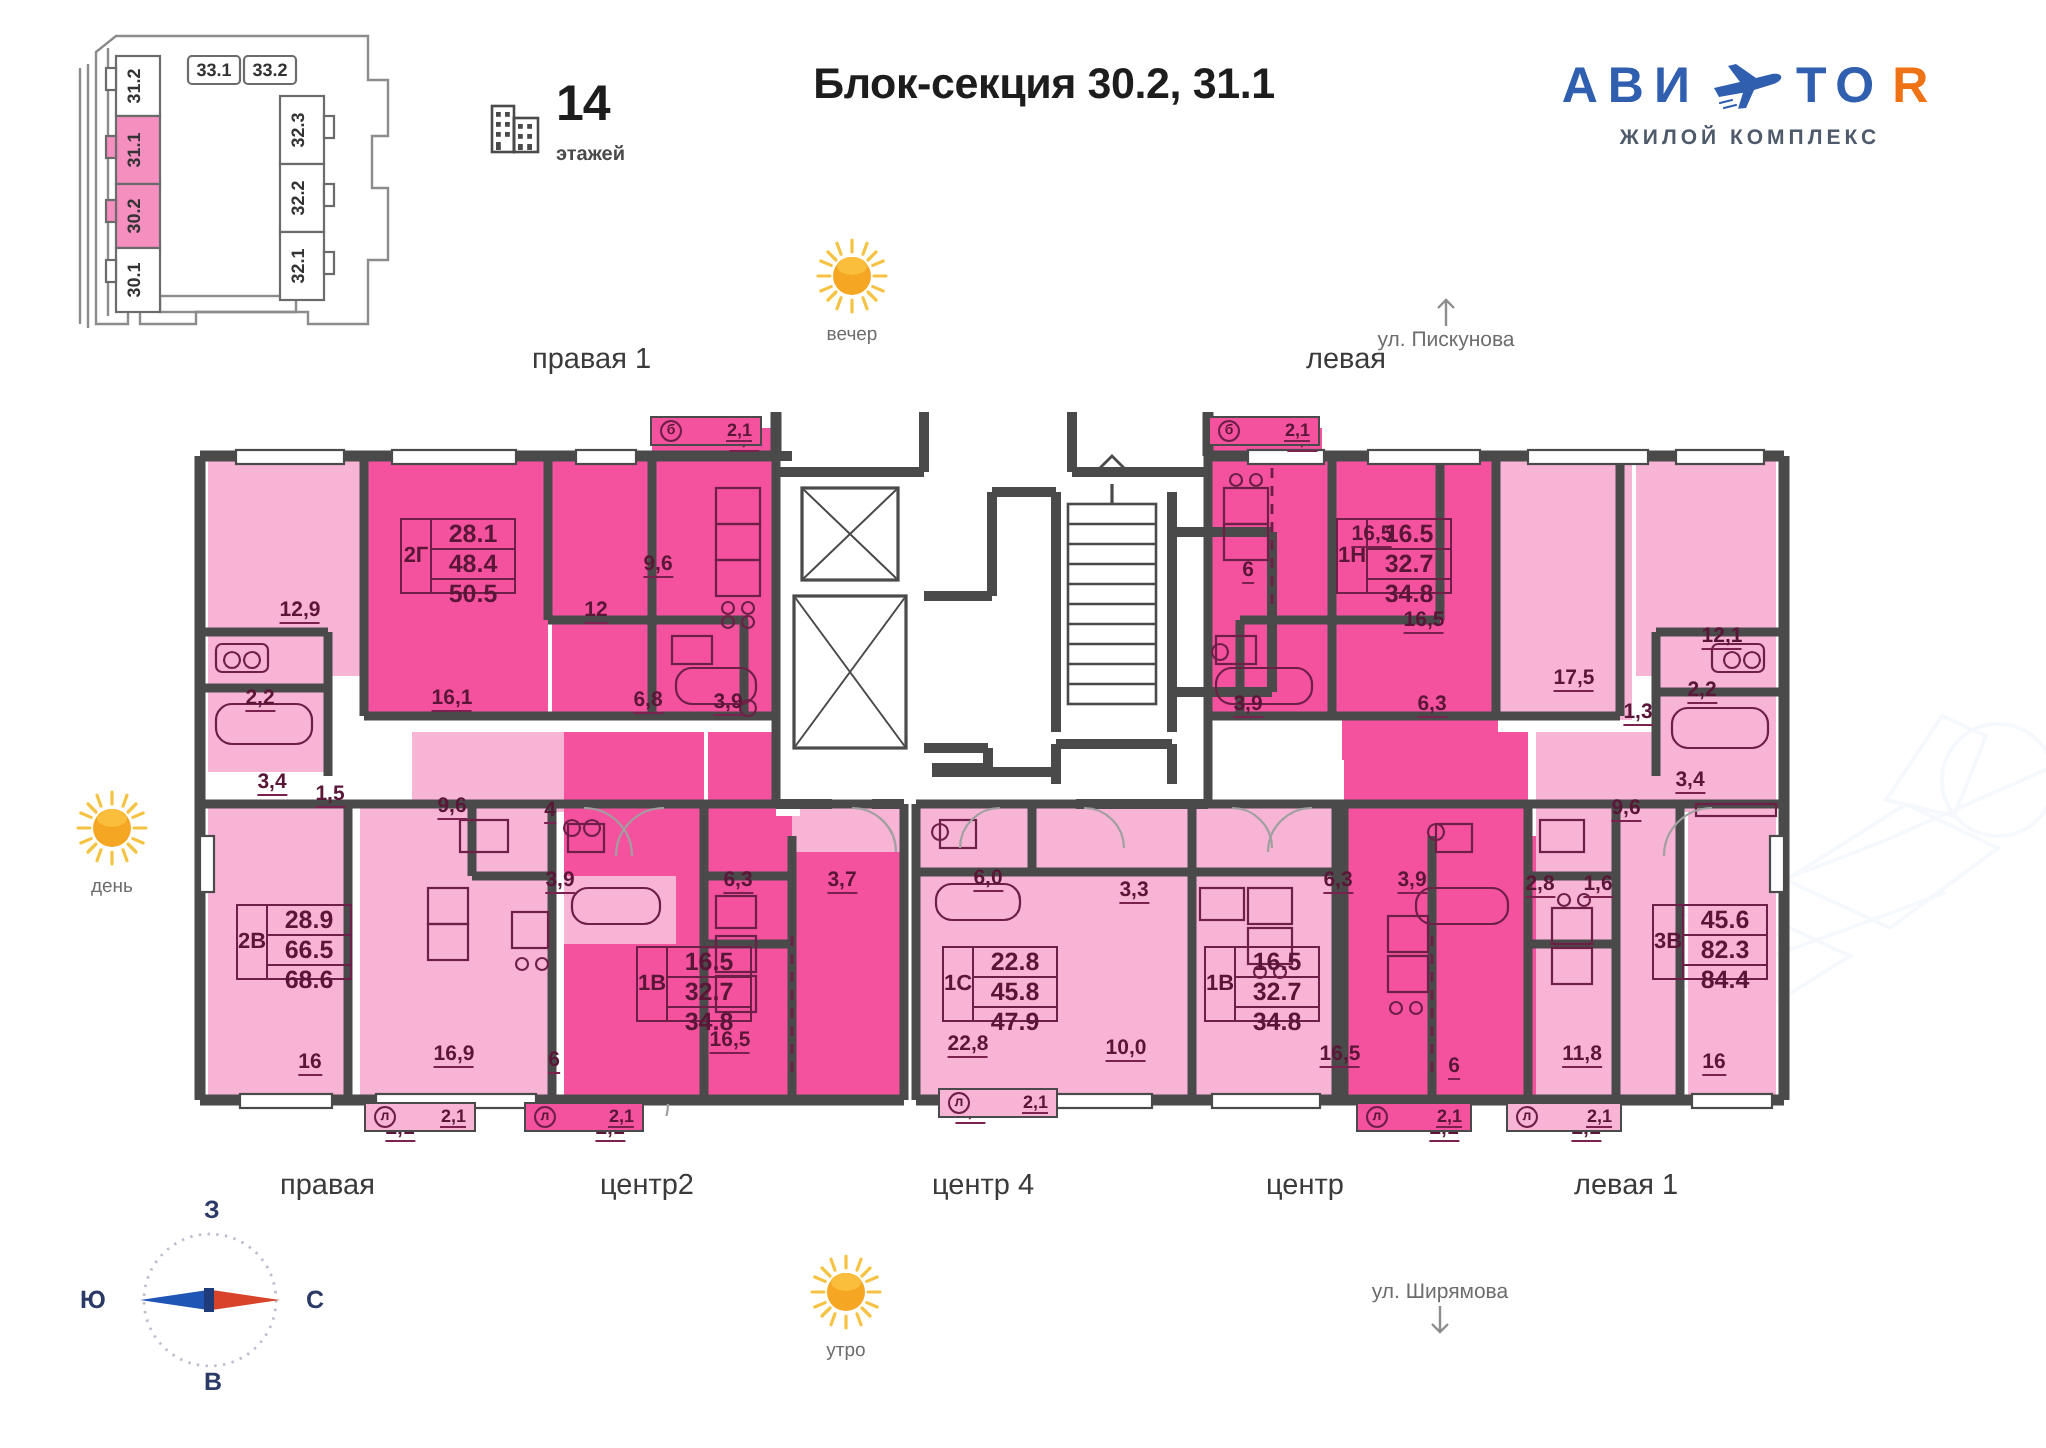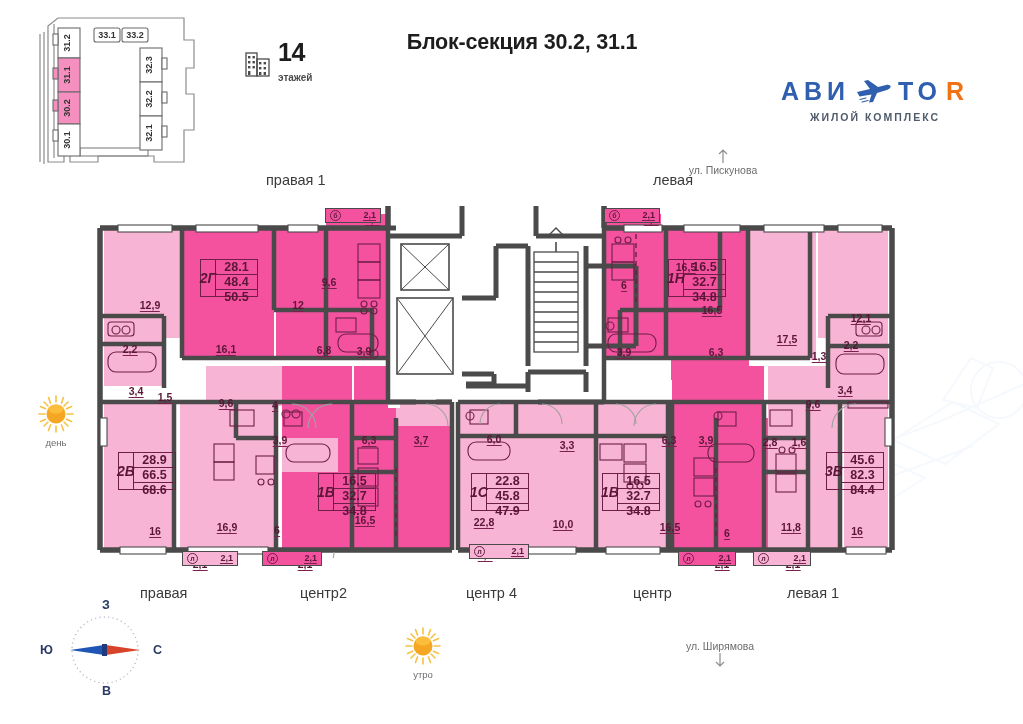--- a/index.html
+++ b/index.html
@@ -25,21 +25,21 @@
   .floors-badge { position:absolute; left:245px; top:40px; display:flex; align-items:center; gap:7px; }
   .floors-num { font-size:25px; font-weight:bold; color:#1d1d1d; line-height:1; letter-spacing:-.5px;}
   .floors-word { font-size:10px; font-weight:bold; color:#4a4a4a; line-height:1; margin-top:8px;}
   .floors-col { display:flex; flex-direction:column; }
 
   .titlebox { position:absolute; left:372px; top:30px; width:300px; text-align:center; }
   .title-main { font-size:21.5px; font-weight:bold; color:#1d1d1d; letter-spacing:-.2px; }
   .title-sub  { font-size:16px; color:#4d4d4d; margin-top:4px; }
 
   .logo { position:absolute; left:760px; top:30px; width:230px; text-align:center; }
-  .logo-row { display:flex; align-items:center; justify-content:center; gap:4px;margin-top:48px; }
+  .logo-row { display:flex; align-items:center; justify-content:center; gap:4px; }
   .logo-txt { font-size:25px; font-weight:bold; letter-spacing:5px; color:#2f5fae; line-height:1; }
   .logo-r { color:#ef7215; }
   .logo-sub { font-size:10.5px; letter-spacing:2.0px; color:#4f5a6b; font-weight:bold; margin-top:7px; }
 
   
   .edge-label { position:absolute; font-size:14.5px; color:#3a3a3a; }
   .street { position:absolute; font-size:10.5px; color:#6d6d6d; text-align:center; }
   .sun { position:absolute; width:62px; text-align:center; }
   .sun-label { font-size:9.5px; color:#6d6d6d; margin-top:-1px; }
   .compass { position:absolute; left:40px; top:600px; width:130px; height:100px; }
@@ -54,21 +54,21 @@
     border-bottom:1.3px solid #7a2150; padding-bottom:0px; line-height:1.05;
   }
 
   
   .stamp {
     position:absolute; border:1.3px solid #6d1f47; display:flex;
     background:transparent; color:#5a1637; font-weight:bold;
   }
   .stamp .code {
     width:15px; display:flex; align-items:center; justify-content:center;
-    font-size:14px; border-right:1.3px solid #6d1f47;font-style:italic;
+    font-size:11px; border-right:1.3px solid #6d1f47;
   }
   .stamp .nums { flex:1; display:flex; flex-direction:column; font-size:12.5px; }
   .stamp .nums div { flex:1; display:flex; align-items:center; justify-content:center; }
   .stamp .nums div + div { border-top:1.3px solid #6d1f47; }
 
   
   .balcony {
     position:absolute; display:flex; align-items:center; justify-content:space-between;
     border:1.5px solid #4a4a4a; padding:0 4px; font-size:9px; font-weight:bold; color:#5a1637;
   }
@@ -183,20 +183,32 @@
           <path d="M7 21.5 L13 20"></path>
             <path d="M9 24 L15 22.5"></path>
         </g>
       </svg>
       <span class="logo-txt">ТО</span>
       <span class="logo-txt logo-r">R</span>
     </div>
     <div class="logo-sub">ЖИЛОЙ КОМПЛЕКС</div>
   </div>
 
+  <div class="sun" style="left:395px;top:118px;">
+    <svg width="50" height="40" viewBox="0 0 50 40">
+      <g stroke="#f6c243" stroke-width="1.6" stroke-linecap="round">
+        <path d="M25 2 v6 M25 32 v6 M8 20 h6 M36 20 h6 M13 8 l4 4 M33 28 l4 4 M37 8 l-4 4 M17 28 l-4 4
+                 M17.5 3.6 l2 5.5 M32.5 3.6 l-2 5.5 M9.4 12.5 l5.2 2.2 M40.6 12.5 l-5.2 2.2
+                 M9.4 27.5 l5.2 -2.2 M40.6 27.5 l-5.2 -2.2 M17.5 36.4 l2 -5.5 M32.5 36.4 l-2 -5.5"></path>
+      </g>
+      <circle cx="25" cy="20" r="9.5" fill="#f5a623"></circle>
+      <ellipse cx="25" cy="15" rx="7.5" ry="4.5" fill="#fbbe3c"></ellipse>
+    </svg>
+    <div class="sun-label">вечер</div>
+  </div>
 
   <div class="sun" style="left:392px;top:626px;">
     <svg width="50" height="40" viewBox="0 0 50 40">
       <g stroke="#f6c243" stroke-width="1.6" stroke-linecap="round">
         <path d="M25 2 v6 M25 32 v6 M8 20 h6 M36 20 h6 M13 8 l4 4 M33 28 l4 4 M37 8 l-4 4 M17 28 l-4 4
                  M17.5 3.6 l2 5.5 M32.5 3.6 l-2 5.5 M9.4 12.5 l5.2 2.2 M40.6 12.5 l-5.2 2.2
                  M9.4 27.5 l5.2 -2.2 M40.6 27.5 l-5.2 -2.2 M17.5 36.4 l2 -5.5 M32.5 36.4 l-2 -5.5"></path>
       </g>
       <circle cx="25" cy="20" r="9.5" fill="#f5a623"></circle>
       <ellipse cx="25" cy="15" rx="7.5" ry="4.5" fill="#fbbe3c"></ellipse>

